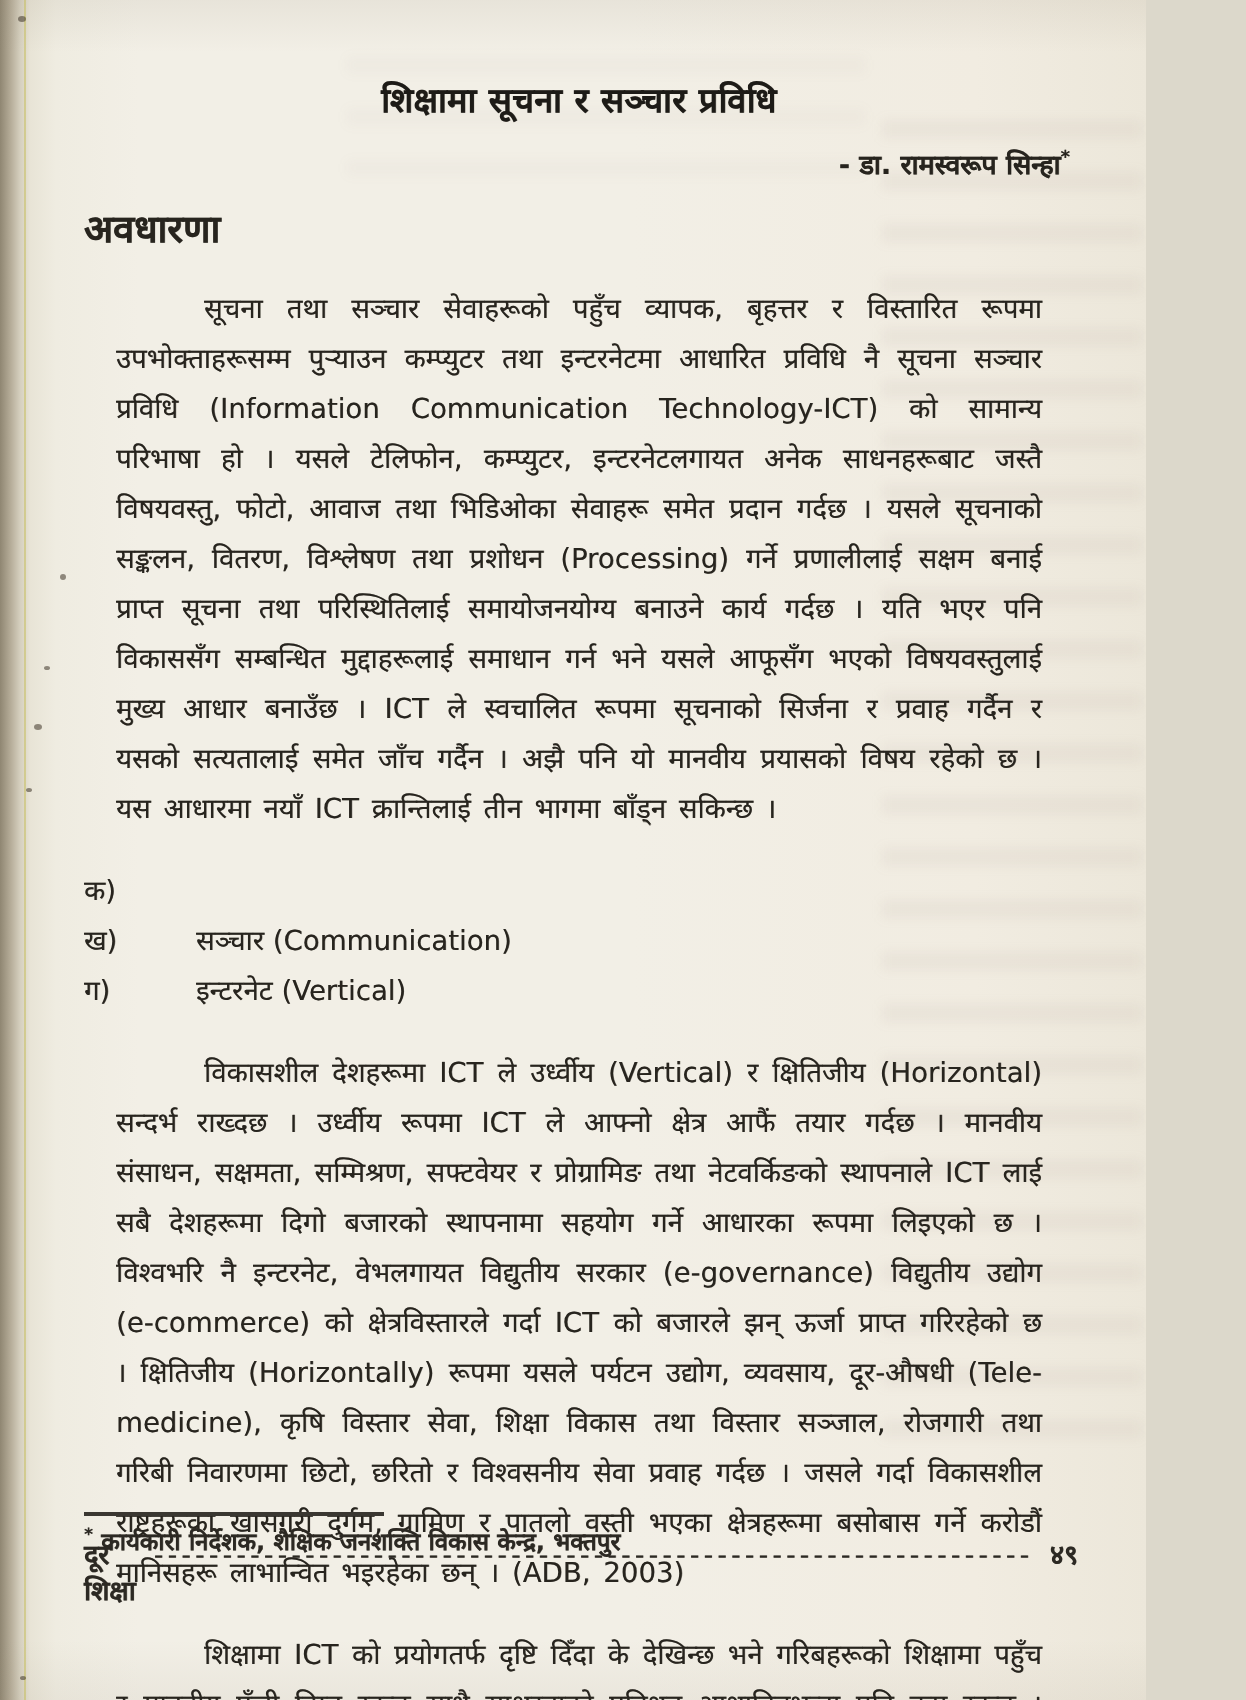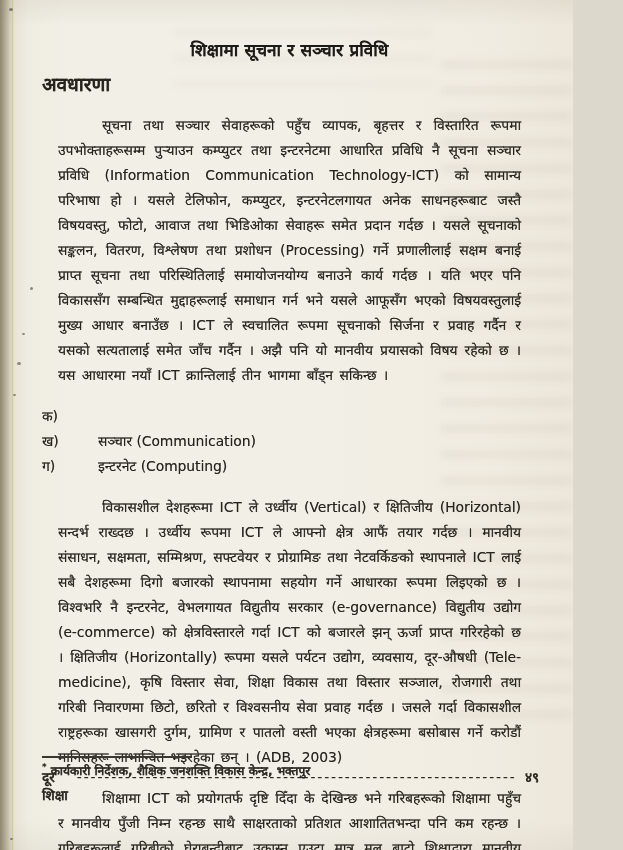--- a/index.html
+++ b/index.html
@@ -70,36 +70,37 @@
   <div class="speck" style="left:30px; top:287px; width:3px; height:3px;"></div>
   <div class="speck" style="left:22px; top:333px; width:3px; height:2px;"></div>
   <div class="speck" style="left:17px; top:362px; width:4px; height:3px;"></div>
   <div class="speck" style="left:13px; top:394px; width:3px; height:2px;"></div>
   <div class="speck" style="left:10px; top:838px; width:3px; height:2px;"></div>
 
   <div class="content">
 
     <h1 class="doc-title">शिक्षामा सूचना र सञ्चार प्रविधि</h1>
 
+    <div class="byline"><span>- डा. रामस्वरूप सिन्हा</span><sup>*</sup></div>
 
     <div class="section-heading">अवधारणा</div>
 
     <p class="para">सूचना तथा सञ्चार सेवाहरूको पहुँच व्यापक, बृहत्तर र विस्तारित रूपमा उपभोक्ताहरूसम्म पुऱ्याउन कम्प्युटर तथा इन्टरनेटमा आधारित प्रविधि नै सूचना सञ्चार प्रविधि (Information Communication Technology-ICT) को सामान्य परिभाषा हो । यसले टेलिफोन, कम्प्युटर, इन्टरनेटलगायत अनेक साधनहरूबाट जस्तै विषयवस्तु, फोटो, आवाज तथा भिडिओका सेवाहरू समेत प्रदान गर्दछ । यसले सूचनाको सङ्कलन, वितरण, विश्लेषण तथा प्रशोधन (Processing) गर्ने प्रणालीलाई सक्षम बनाई प्राप्त सूचना तथा परिस्थितिलाई समायोजनयोग्य बनाउने कार्य गर्दछ । यति भएर पनि विकाससँग सम्बन्धित मुद्दाहरूलाई समाधान गर्न भने यसले आफूसँग भएको विषयवस्तुलाई मुख्य आधार बनाउँछ । ICT ले स्वचालित रूपमा सूचनाको सिर्जना र प्रवाह गर्दैन र यसको सत्यतालाई समेत जाँच गर्दैन । अझै पनि यो मानवीय प्रयासको विषय रहेको छ । यस आधारमा नयाँ ICT क्रान्तिलाई तीन भागमा बाँड्न सकिन्छ ।</p>
 
     <div class="list">
       <div class="list-row">
         <span class="list-label">क)</span>
       </div>
       <div class="list-row">
         <span class="list-label">ख)</span>
         <span>सञ्चार (Communication)</span>
       </div>
       <div class="list-row">
         <span class="list-label">ग)</span>
-        <span>इन्टरनेट (Computing)</span>
+        <span>इन्टरनेट (Vertical)</span>
       </div>
     </div>
 
     <p class="para">विकासशील देशहरूमा ICT ले उर्ध्वीय (Vertical) र क्षितिजीय (Horizontal) सन्दर्भ राख्दछ । उर्ध्वीय रूपमा ICT ले आफ्नो क्षेत्र आफैं तयार गर्दछ । मानवीय संसाधन, सक्षमता, सम्मिश्रण, सफ्टवेयर र प्रोग्रामिङ तथा नेटवर्किङको स्थापनाले ICT लाई सबै देशहरूमा दिगो बजारको स्थापनामा सहयोग गर्ने आधारका रूपमा लिइएको छ । विश्वभरि नै इन्टरनेट, वेभलगायत विद्युतीय सरकार (e-governance) विद्युतीय उद्योग (e-commerce) को क्षेत्रविस्तारले गर्दा ICT को बजारले झन् ऊर्जा प्राप्त गरिरहेको छ । क्षितिजीय (Horizontally) रूपमा यसले पर्यटन उद्योग, व्यवसाय, दूर-औषधी (Tele-medicine), कृषि विस्तार सेवा, शिक्षा विकास तथा विस्तार सञ्जाल, रोजगारी तथा गरिबी निवारणमा छिटो, छरितो र विश्वसनीय सेवा प्रवाह गर्दछ । जसले गर्दा विकासशील राष्ट्रहरूका खासगरी दुर्गम, ग्रामिण र पातलो वस्ती भएका क्षेत्रहरूमा बसोबास गर्ने करोडौं मानिसहरू लाभान्वित भइरहेका छन् । (ADB, 2003)</p>
 
     <p class="para">शिक्षामा ICT को प्रयोगतर्फ दृष्टि दिँदा के देखिन्छ भने गरिबहरूको शिक्षामा पहुँच र मानवीय पुँजी निम्न रहन्छ साथै साक्षरताको प्रतिशत आशातितभन्दा पनि कम रहन्छ । गरिबहरूलाई गरिबीको घेराबन्दीबाट उकास्न एउटा मात्र मूल बाटो शिक्षाद्वारा मानवीय पुँजीको विकास हो । शिक्षा औपचारिक र अनौपचारिक दुवै पद्धतिबाट प्रदान गरिन्छ । औपचारिक शिक्षाले परम्परागत शैक्षिक संस्थाहरूलाई सङ्केत गर्दछ र यसलाई औपचारिक दूर शिक्षाको विभिन्न मोडबाट शिक्षार्थी समक्ष पुऱ्याइन्छ भने अनौपचारिक शिक्षा युवा र वालिगहरूको आवश्यकतालाई सम्बोधन गर्न सान्दर्भिक हुन गएको छ ।</p>
 
   </div>
 
   <div class="footnote-rule"></div>

